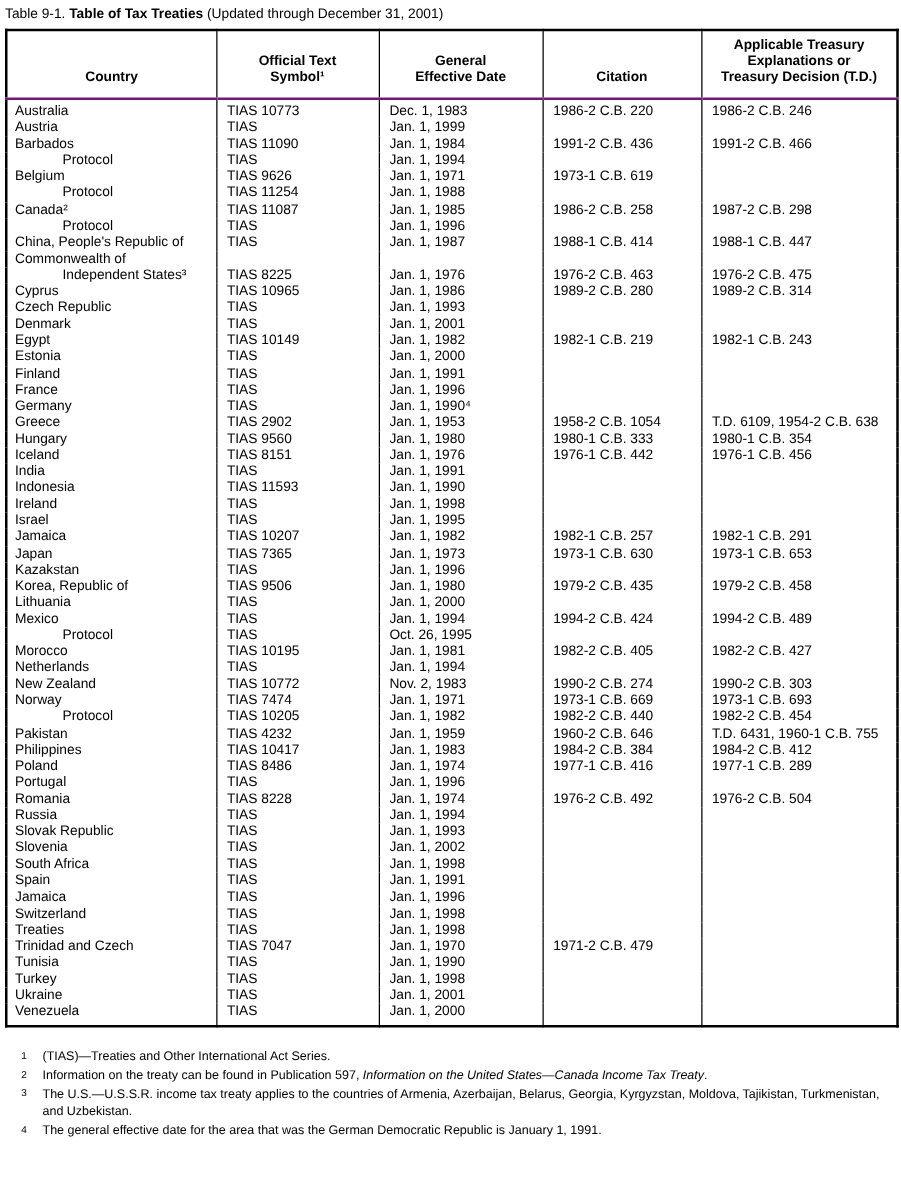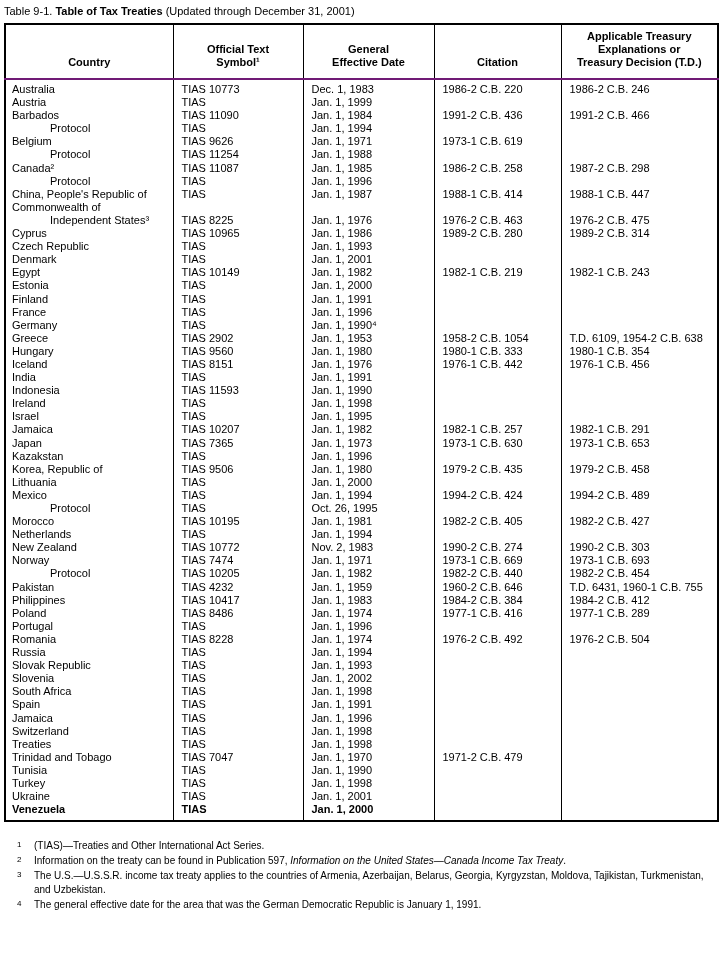--- a/index.html
+++ b/index.html
@@ -25,21 +25,21 @@
   }
   .treaty-table tbody td {
     border-left: 1px solid #000; border-right: 1px solid #000;
     font-size: 11px; line-height: 13.1px; height: 13.1px;
     padding: 0 2px 0 8px; vertical-align: top;
     white-space: nowrap; overflow: hidden;
   }
   .treaty-table tbody td.country { padding-left: 6px; }
   .treaty-table tbody td.country.indent { padding-left: 44px; }
   .treaty-table tbody tr:first-child td { padding-top: 3px; }
-  .treaty-table tbody tr:last-child td { padding-bottom: 4px; font-weight: bold; }
+  .treaty-table tbody tr:last-child td { padding-bottom: 4px; }
 
   .footnotes { margin-top: 17px; font-size: 10px; }
   .footnote { position: relative; padding-left: 30px; line-height: 14px; margin-bottom: 1px; width: 706px; }
   .footnote sup { position: absolute; left: 13px; top: -1px; font-size: 8px; }
 </style>
 </head>
 <body>
 
 <div class="page">
 
@@ -422,21 +422,21 @@
           <td></td>
         </tr>
         <tr>
           <td class="country">Treaties</td>
           <td>TIAS</td>
           <td>Jan. 1, 1998</td>
           <td></td>
           <td></td>
         </tr>
         <tr>
-          <td class="country">Trinidad and Tobago</td>
+          <td class="country">Trinidad and Czech</td>
           <td>TIAS 7047</td>
           <td>Jan. 1, 1970</td>
           <td>1971-2 C.B. 479</td>
           <td></td>
         </tr>
         <tr>
           <td class="country">Tunisia</td>
           <td>TIAS</td>
           <td>Jan. 1, 1990</td>
           <td></td>

